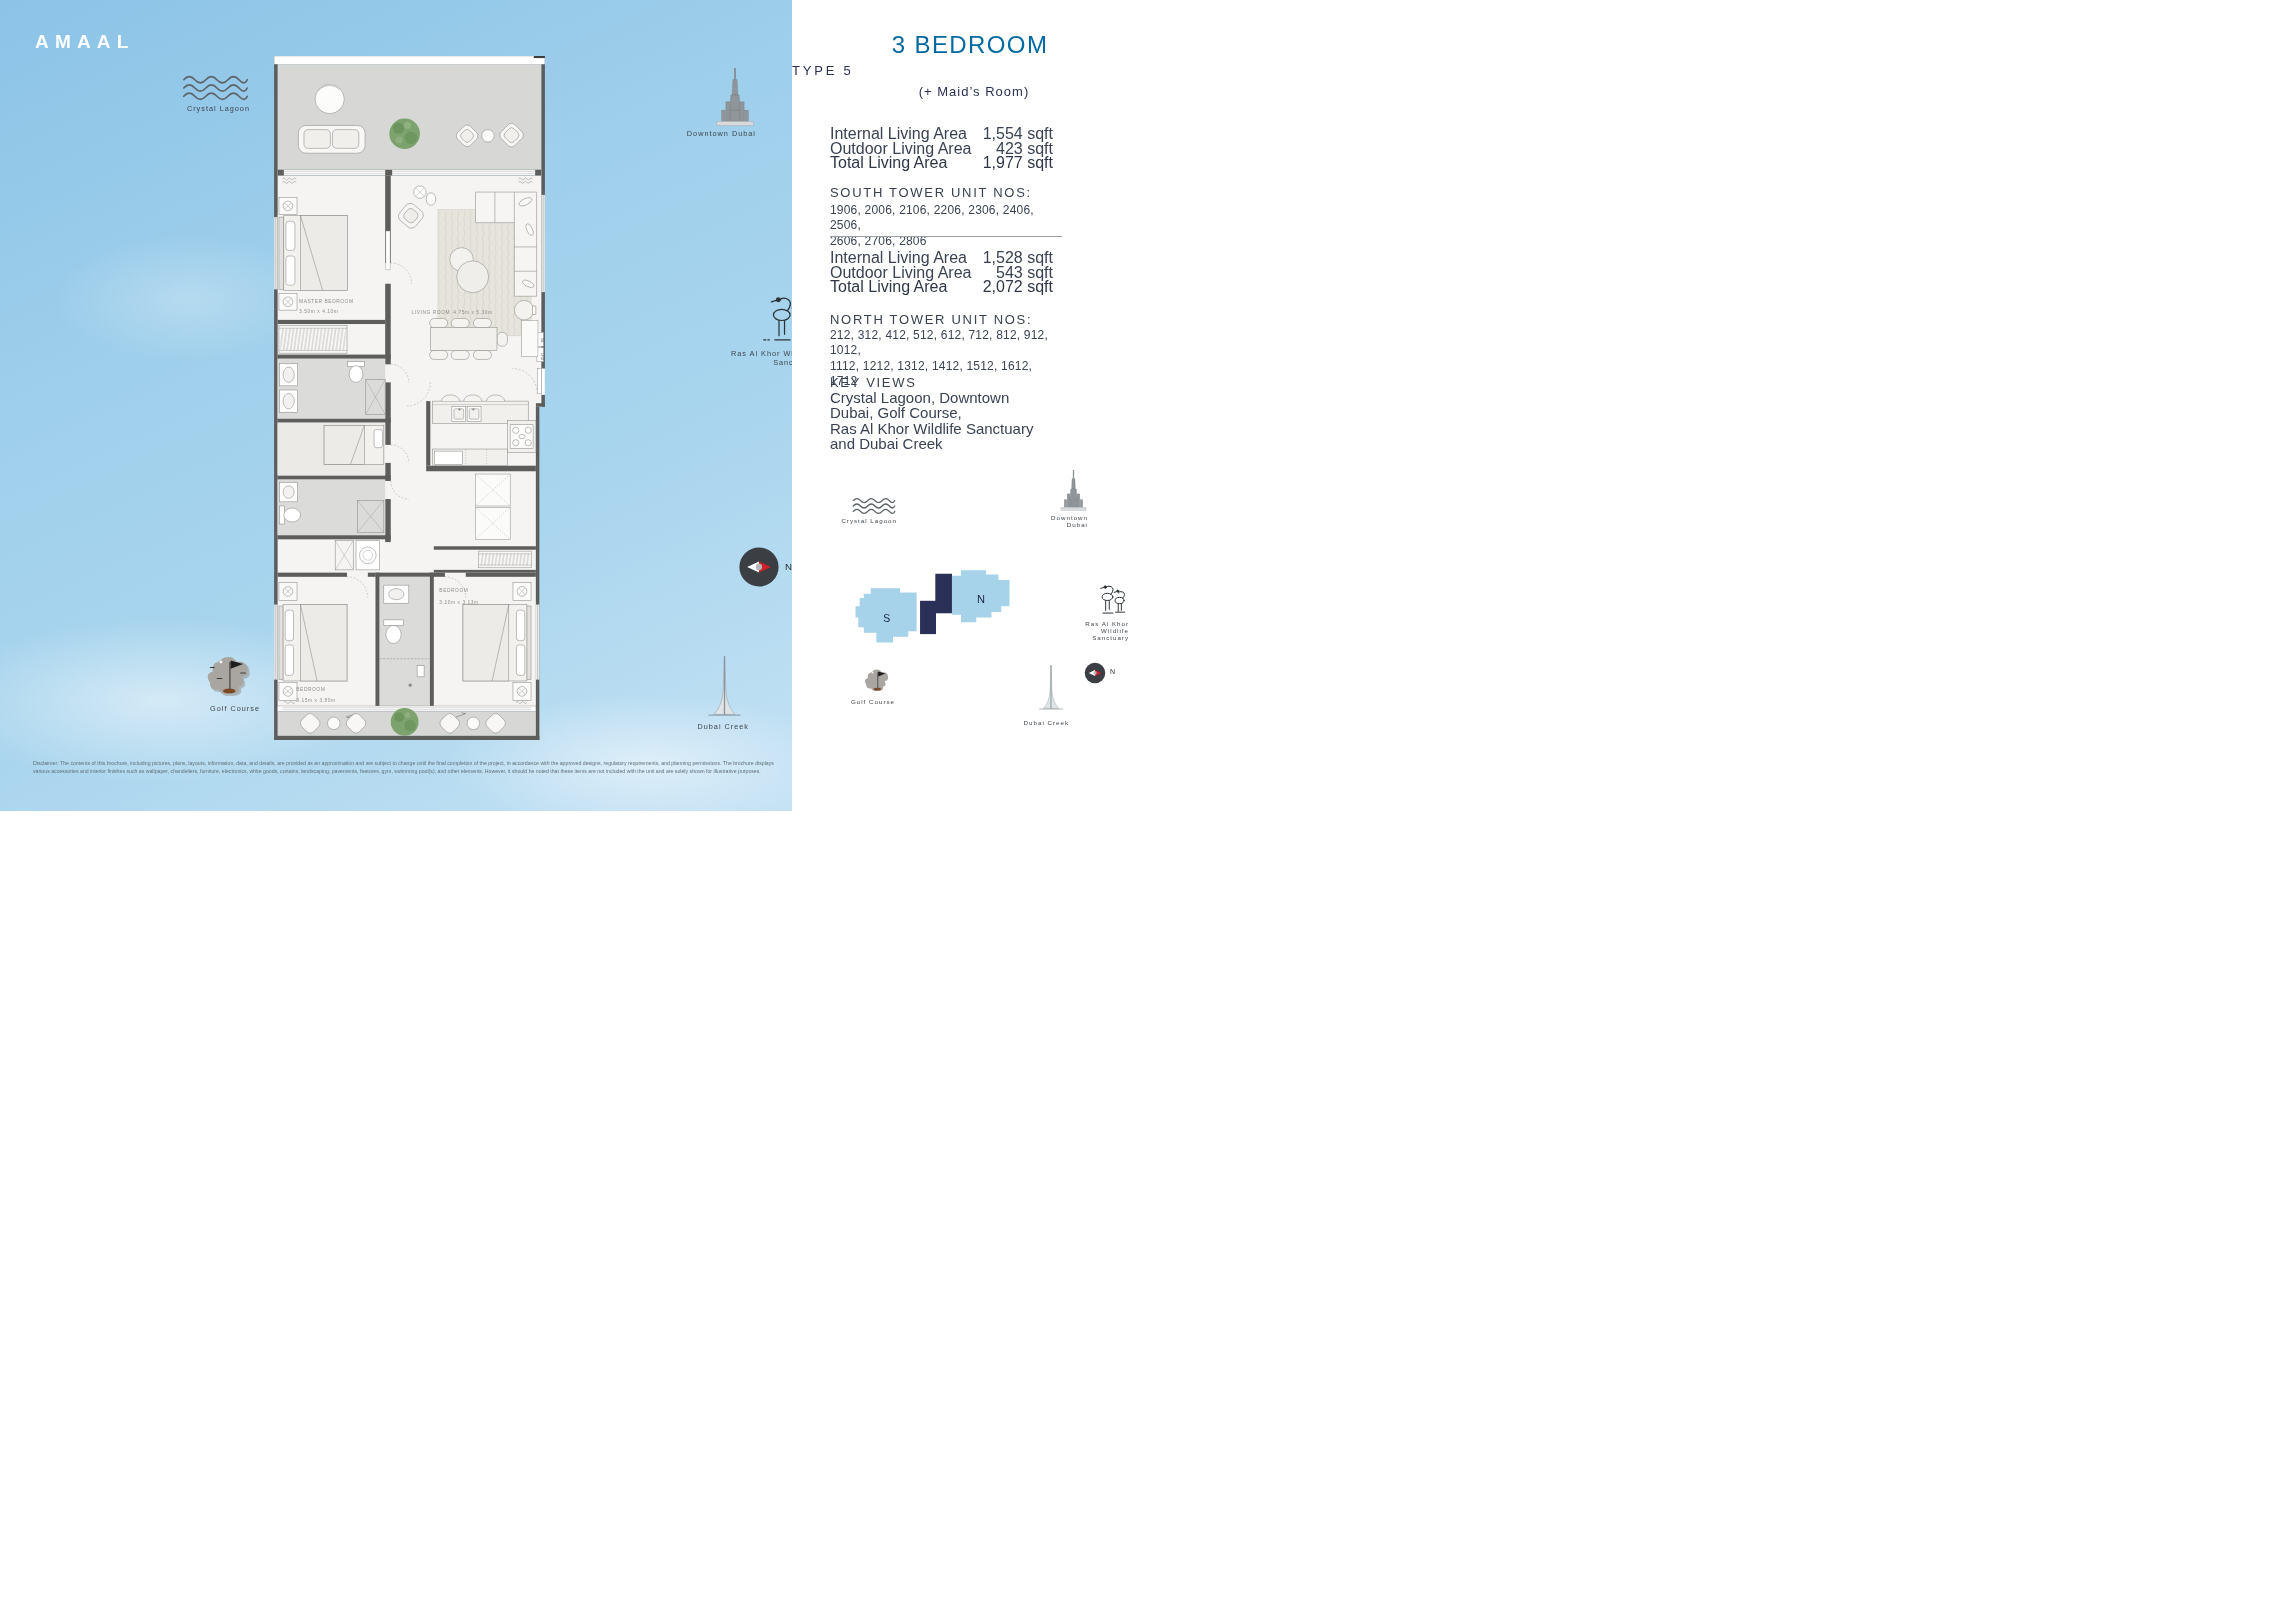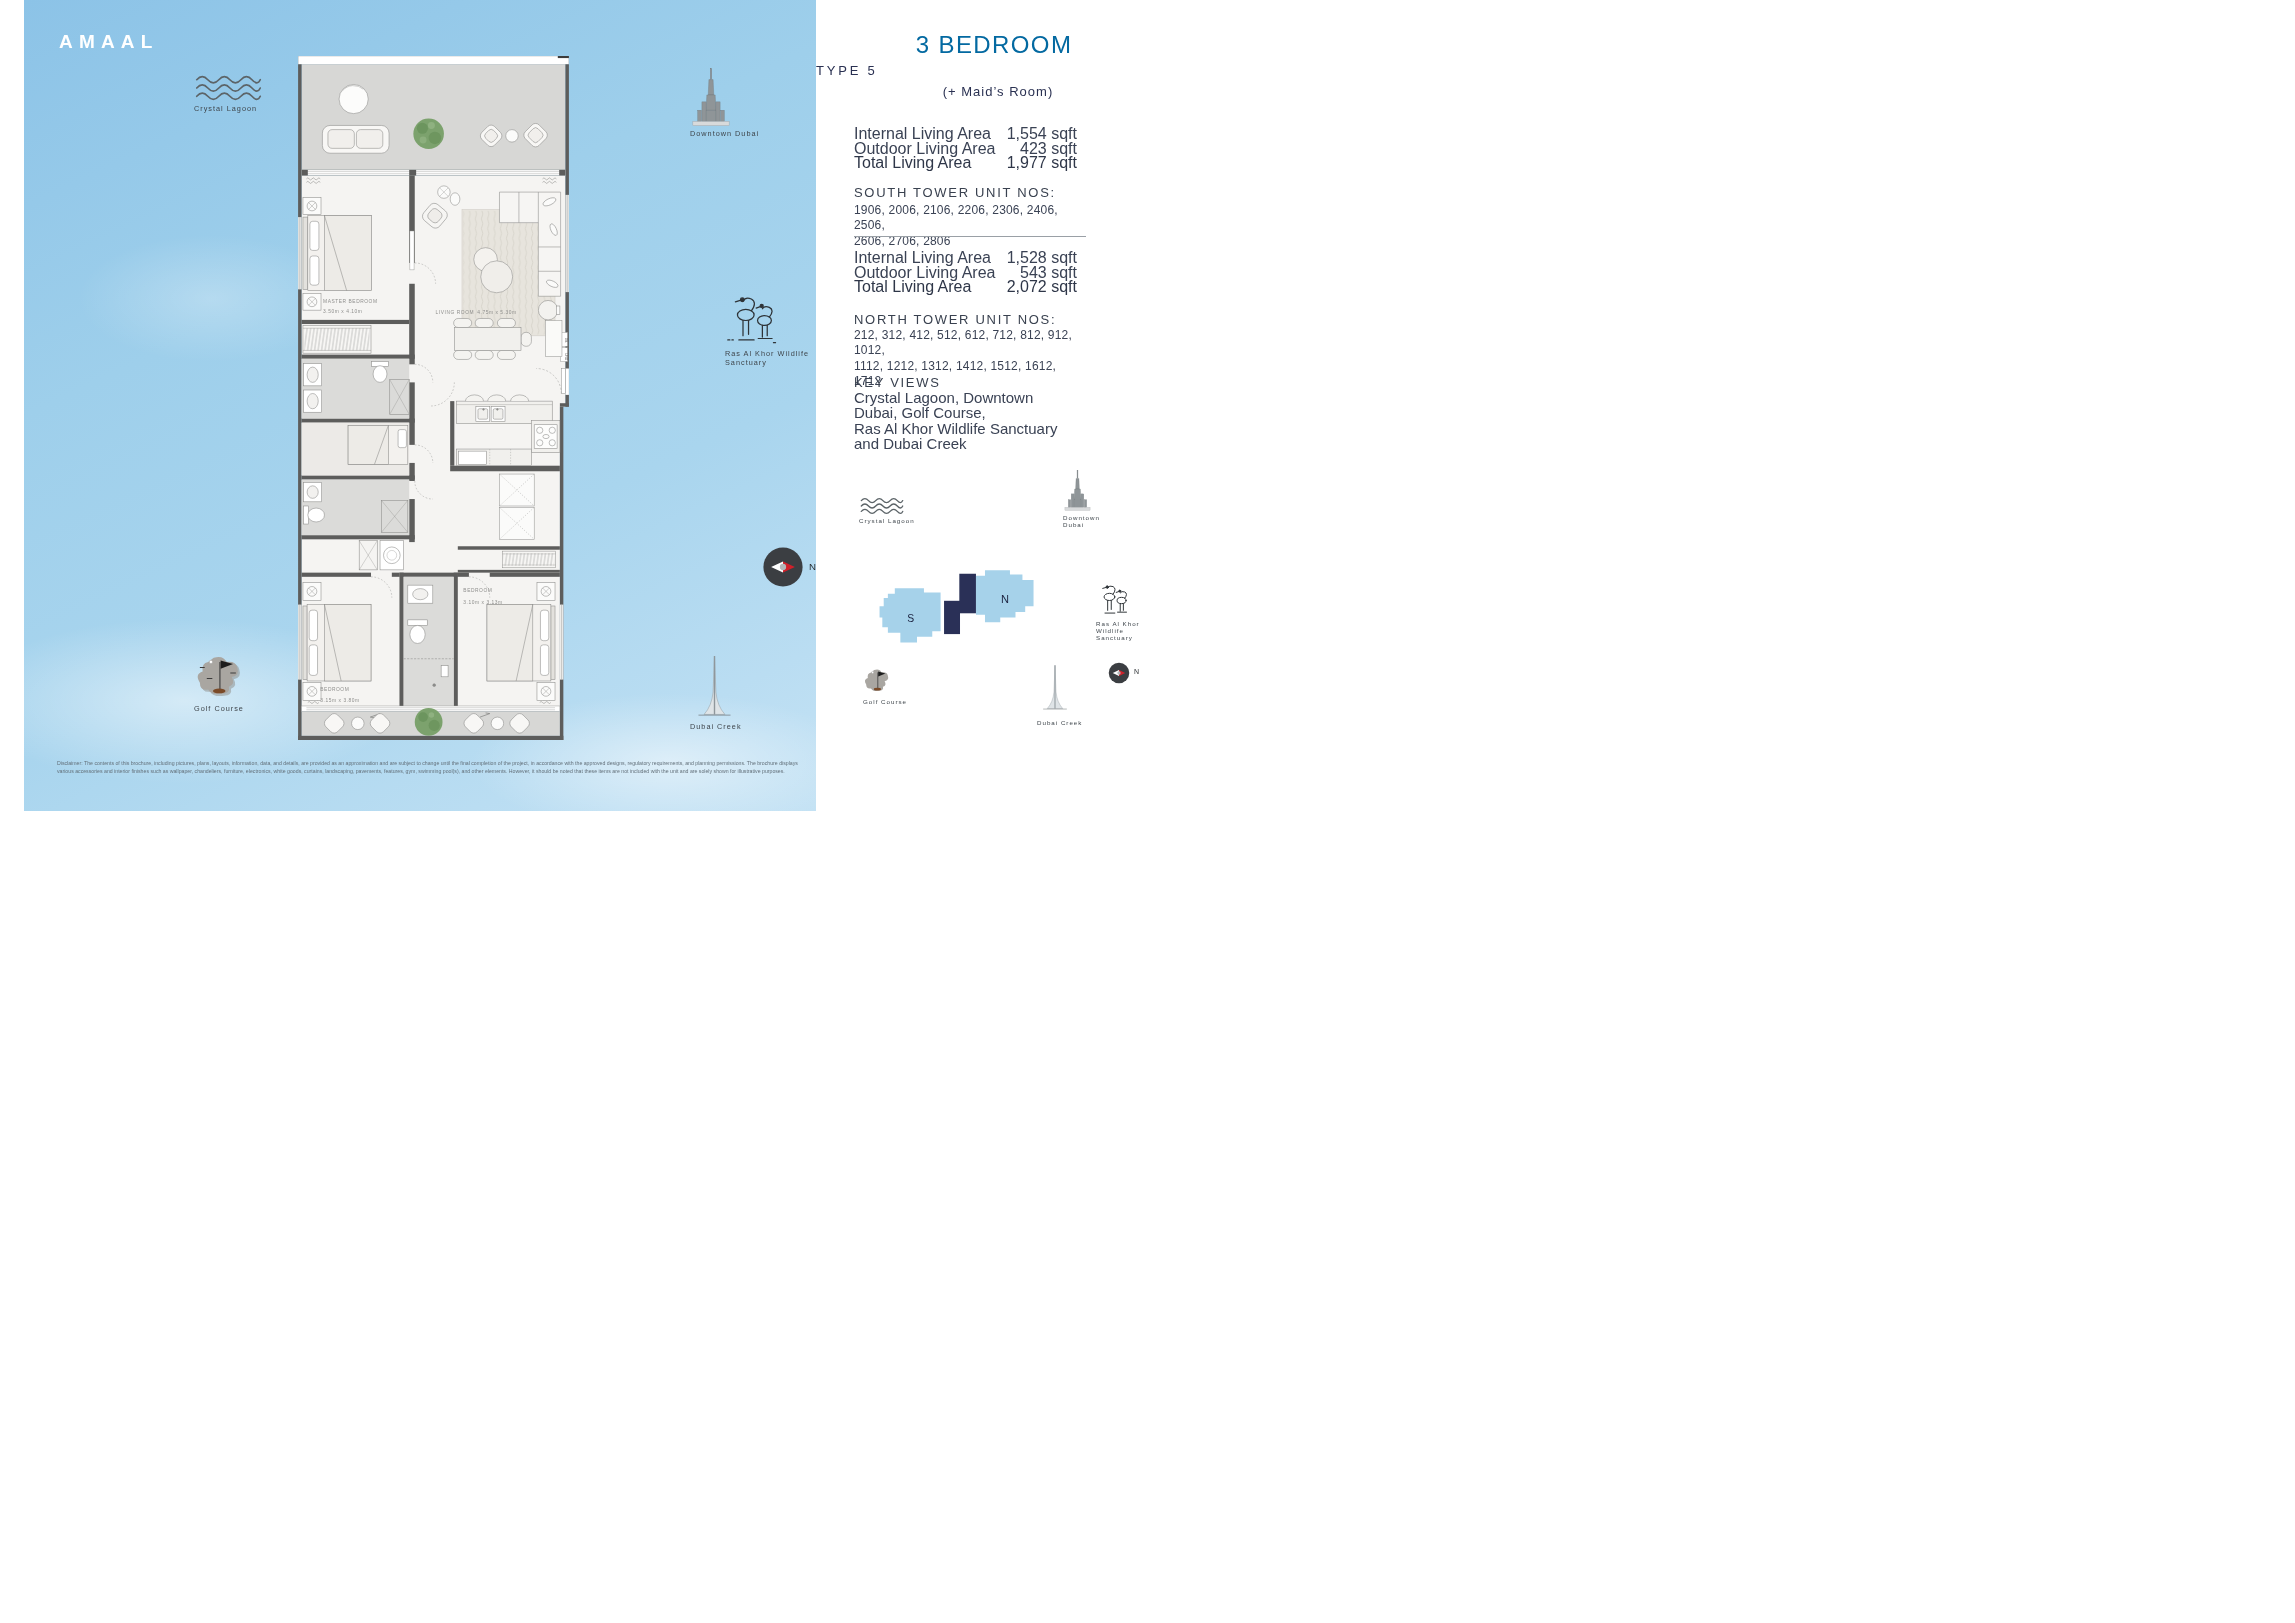--- a/index.html
+++ b/index.html
@@ -1,19 +1,19 @@
 <!DOCTYPE html>
 <html style="font-size:11px"><head>
 <meta charset="utf-8">
 <style>
   * { margin:0; padding:0; box-sizing:border-box; }
   html,body { width:1148px; height:811px; }
   body { font-family:"Liberation Sans", sans-serif; }
   .page { position:relative; width:1148px; height:850px; overflow:hidden;
-          background:linear-gradient(155deg,#8cc3e7 0%,#9ecfeb 30%,#a9d5ee 55%,#bedff3 78%,#cfe8f6 100%);margin-left:24px; }
+          background:linear-gradient(155deg,#8cc3e7 0%,#9ecfeb 30%,#a9d5ee 55%,#bedff3 78%,#cfe8f6 100%); }
   .cloud { position:absolute; border-radius:50%; background:radial-gradient(ellipse at center,rgba(255,255,255,.5),rgba(255,255,255,0) 65%); }
   .c1 { left:-83px; top:611px; width:486px; height:180px; }
   .c2 { left:430px; top:687px; width:430px; height:153px; }
   .c3 { left:42px; top:229px; width:291px; height:139px; opacity:.5; }
 
   
   .logo { position:absolute; left:35px; top:30.5px; color:#ffffff; font-size:19px; font-weight:700;
           letter-spacing:6.2px; }
 
   
@@ -26,21 +26,21 @@
                  font-size:13px; letter-spacing:1px; color:#2a3152;padding-left:8px; }
   .info { position:absolute; left:38px; width:223px; color:#3a4254; }
   .row { display:flex; justify-content:space-between; font-size:16px; line-height:14.6px; }
   .row.total { font-weight:400; color:#2e3648;align-items:flex-end; }
   .sec-title { font-size:13px; letter-spacing:1.7px; color:#39414f; }
   .units { font-size:12px; line-height:15.3px; color:#3a4254; letter-spacing:0.2px; }
   .divider { position:absolute; left:38px; width:232px; height:0.7px; background:#9aa0a6; top:236px; }
   .kv-lines { font-size:15px; line-height:15.3px; color:#3a4254; }
 
   
-  .icon-block { position:absolute; text-align:left; }
+  .icon-block { position:absolute; text-align:right; }
   .icon-block .lbl { display:block; color:#3f464c; letter-spacing:1px; }
   .lbl-lg { font-size:7.3px; }
   .lbl-sm { font-size:6.2px; letter-spacing:0.4px; }
   .nletter { position:absolute; color:#2b2f33; }
 
   
   .disclaimer { position:absolute; left:33px; top:759px; width:741px;
                 font-size:5.2px; line-height:8px; color:#63707a; }
 
   

